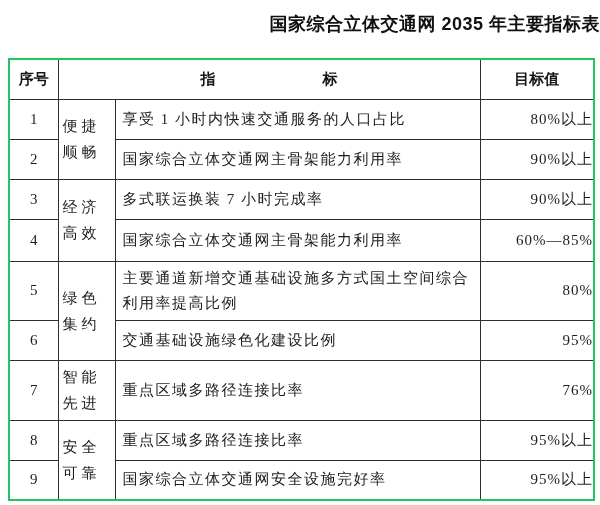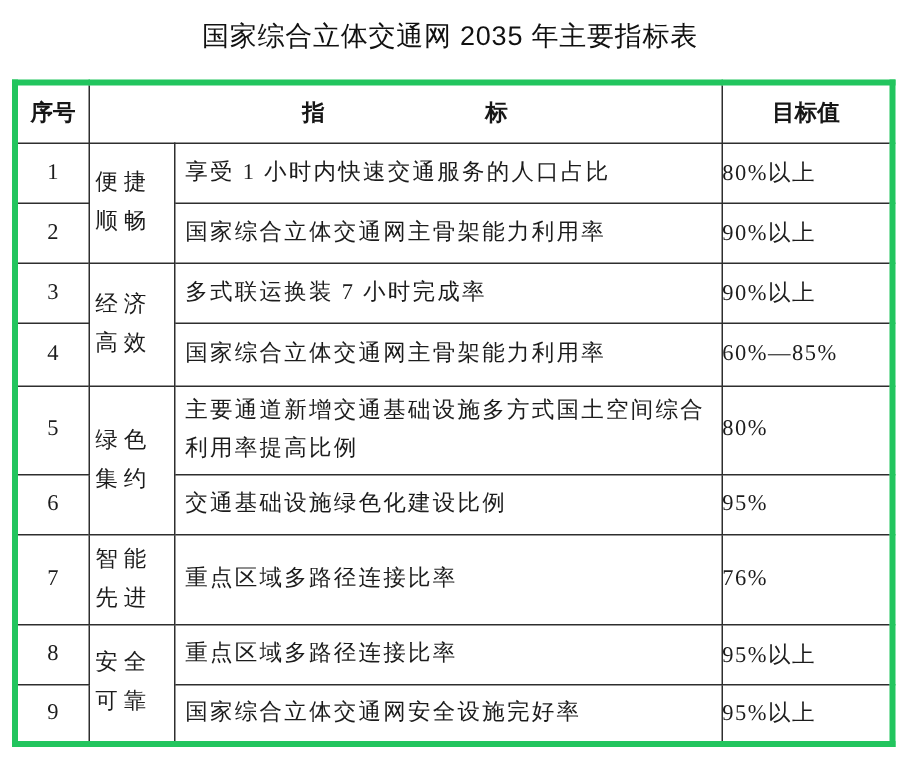--- a/index.html
+++ b/index.html
@@ -6,35 +6,35 @@
   html, body { background: #ffffff; }
   body {
     width: 600px; height: 505px;
     font-family: "Liberation Serif", "DejaVu Serif", serif;
     color: #1c1c1c;
     overflow: hidden;
   }
   .page { width: 600px; height: 505px; background: #ffffff; padding-top: 13px; }
 
   .doc-title {
-    text-align: center;
+    text-align: right;
     font-family: "Liberation Sans", "DejaVu Sans", sans-serif;
-    font-weight: normal;
+    font-weight: bold;
     font-size: 18px;
     line-height: 23px;
     letter-spacing: 0.5px;
     color: #111111;
   }
 
   table.indicators {
     border-collapse: collapse;
     table-layout: fixed;
     width: 585px;
-    margin: 17px 0 0 8px;
-    border: 4px solid #22c55e;
+    margin: 22px 0 0 8px;
+    border: 2px solid #22c55e;
   }
   .indicators th, .indicators td {
     border: 1px solid #2e2e2e;
     font-size: 15px;
     vertical-align: middle;
   }
   .indicators th {
     font-weight: bold;
     color: #161616;
     height: 40px;
@@ -52,21 +52,21 @@
     text-indent: 4px;
     line-height: 26px;
   }
   .cell-category .cat-line { display: block; }
   .cell-indicator {
     text-align: left;
     padding: 4px 10px 4px 7px;
     letter-spacing: 1.5px;
     line-height: 25px;
   }
-  .cell-target { text-align: left; letter-spacing: 1px; }
+  .cell-target { text-align: right; letter-spacing: 1px; }
 
   .header-indicator-inner {
     display: flex;
     justify-content: center;
     gap: 107px;
   }
 </style>
 </head>
 <body>
 

